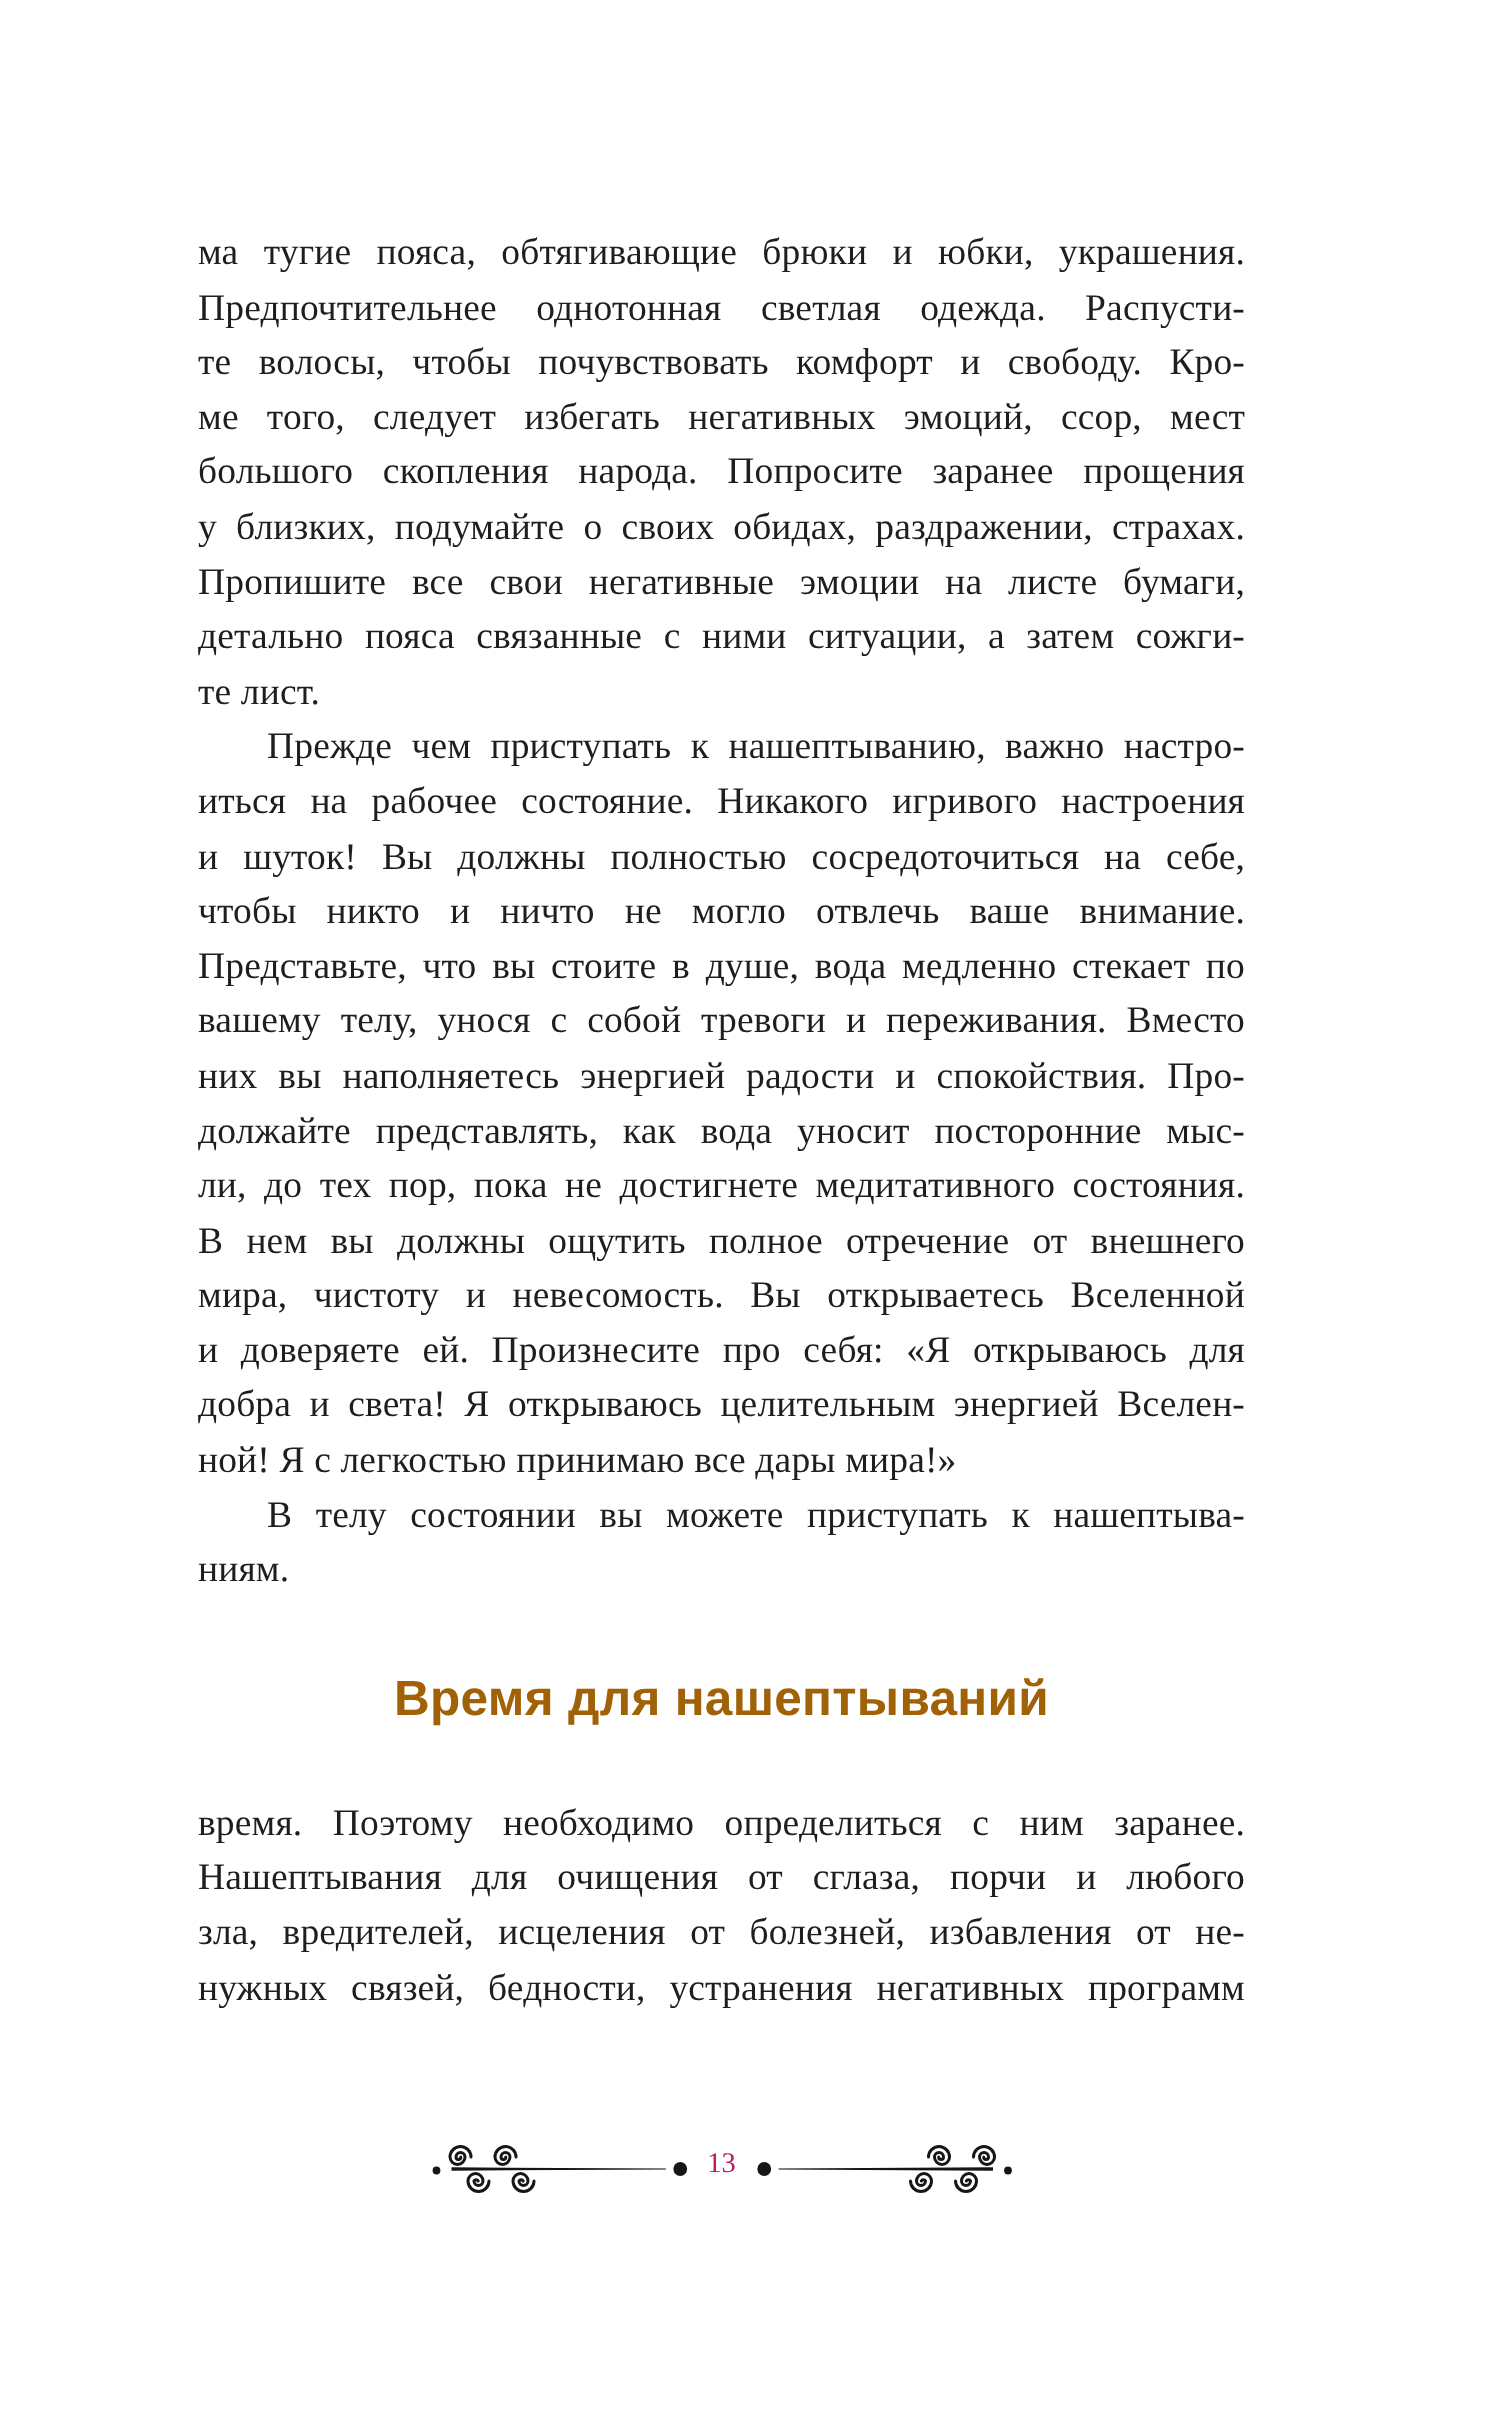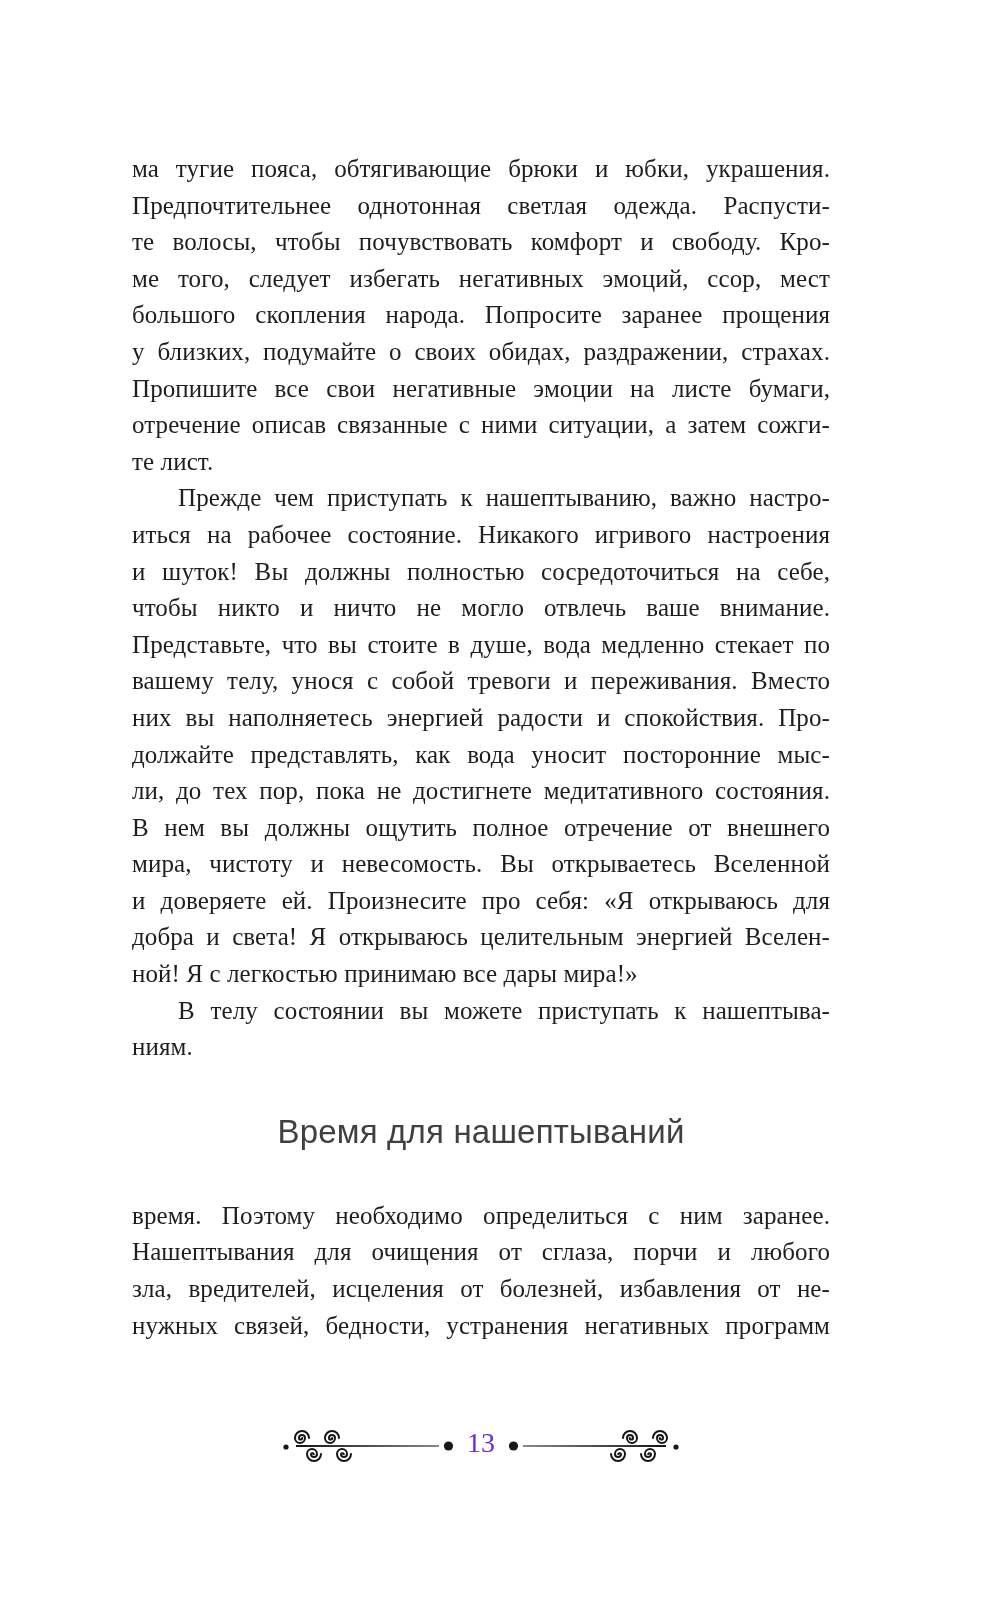--- a/index.html
+++ b/index.html
@@ -33,61 +33,61 @@
   }
   .line.last {
     text-align: left;
     text-align-last: left;
   }
   .line.indent { text-indent: 46px; }
   .heading {
     margin: 45px 0 46px 0;
     padding: 0;
     font-family: "Liberation Sans", "DejaVu Sans", sans-serif;
-    font-weight: 400;
+    font-weight: 700;
     font-size: 33px;
     line-height: 41px;
     text-align: center;
-    color: #404040;
+    color: #a16207;
     letter-spacing: 0.2px;
   }
   .footer {
     position: absolute;
     left: 132px; top: 1423px;
     width: 698px; height: 44px;
     display: flex;
     align-items: center;
     justify-content: center;
     gap: 13px;
   }
   .pagenum {
-    font-size: 28px;
+    font-size: 19px;
     line-height: 44px;
-    color: #6d28d9;
+    color: #be185d;
     transform: translateY(-2px);
   }
   .orn { display: block; }
   .orn.right { transform: scaleX(-1); }
 </style>
 </head>
 <body>
 
 <div class="page">
 
   <div class="column">
     <div id="before-heading">
         <div class="para">
           <div class="line just">ма тугие пояса, обтягивающие брюки и юбки, украшения.</div>
           <div class="line just">Предпочтительнее однотонная светлая одежда. Распусти-</div>
           <div class="line just">те волосы, чтобы почувствовать комфорт и свободу. Кро-</div>
           <div class="line just">ме того, следует избегать негативных эмоций, ссор, мест</div>
           <div class="line just">большого скопления народа. Попросите заранее прощения</div>
           <div class="line just">у близких, подумайте о своих обидах, раздражении, страхах.</div>
           <div class="line just">Пропишите все свои негативные эмоции на листе бумаги,</div>
-          <div class="line just">отречение описав связанные с ними ситуации, а затем сожги-</div>
+          <div class="line just">детально пояса связанные с ними ситуации, а затем сожги-</div>
           <div class="line last">те лист.</div>
         </div>
         <div class="para">
           <div class="line just indent">Прежде чем приступать к нашептыванию, важно настро-</div>
           <div class="line just">иться на рабочее состояние. Никакого игривого настроения</div>
           <div class="line just">и шуток! Вы должны полностью сосредоточиться на себе,</div>
           <div class="line just">чтобы никто и ничто не могло отвлечь ваше внимание.</div>
           <div class="line just">Представьте, что вы стоите в душе, вода медленно стекает по</div>
           <div class="line just">вашему телу, унося с собой тревоги и переживания. Вместо</div>
           <div class="line just">них вы наполняетесь энергией радости и спокойствия. Про-</div>

